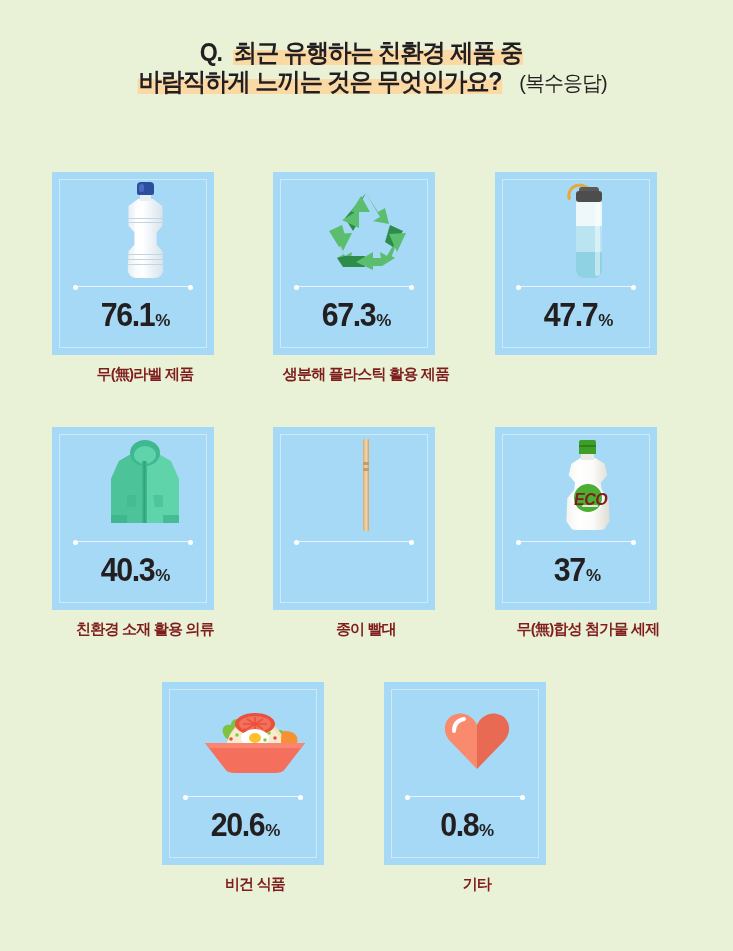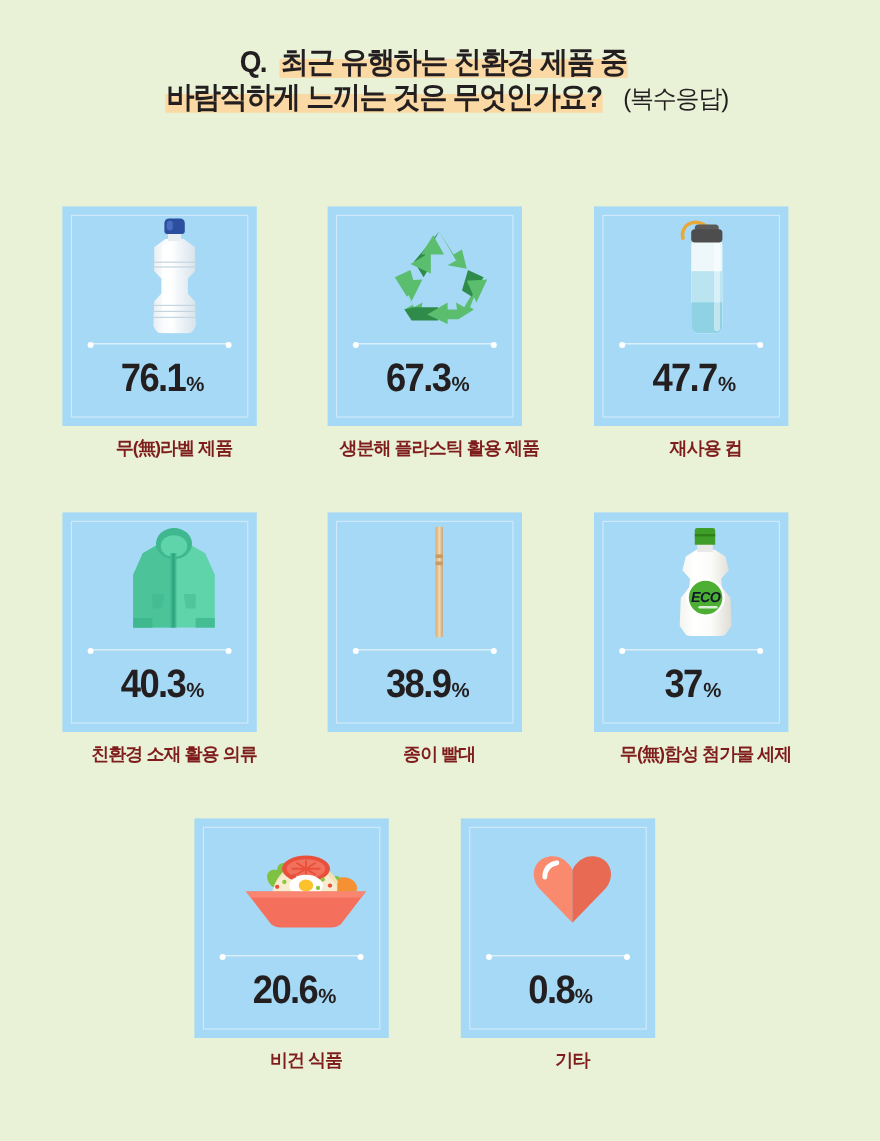--- a/index.html
+++ b/index.html
@@ -178,21 +178,21 @@
   
   .ico-det{width:58px;height:90px;}
   .dt-cap{position:absolute;left:20px;top:0;width:17px;height:14px;background:#3f9e27;border-radius:2px 2px 0 0;}
   .dt-cap:after{content:"";position:absolute;left:0;top:5px;width:17px;height:2px;background:#2f8019;}
   .dt-neck{position:absolute;left:22px;top:13px;width:13px;height:7px;background:#e9e9e6;}
   .dt-body{position:absolute;left:6px;top:18px;width:46px;height:72px;
     background:linear-gradient(to right,#f2f2ee 0%,#ffffff 30%,#fbfbf8 60%,#dddad2 100%);
     border-radius:14px 14px 11px 11px;
     clip-path:polygon(34% 0%,66% 0%,86% 8%,92% 24%,78% 34%,80% 44%,95% 56%,97% 88%,84% 100%,16% 100%,3% 88%,5% 56%,20% 44%,22% 34%,8% 24%,14% 8%);}
   .dt-lbl{position:absolute;left:13px;top:42px;width:32px;height:32px;border-radius:50%;background:#4caf33;border:2px solid #ffffff;box-sizing:border-box;}
-  .dt-lbl span{position:absolute;left:0;right:0;top:7px;text-align:center;color:#0f172a;font-size:12px;font-weight:bold;font-style:italic;letter-spacing:-0.5px;}
+  .dt-lbl span{position:absolute;left:0;right:0;top:7px;text-align:center;color:#7f1d1d;font-size:16px;font-weight:bold;font-style:italic;letter-spacing:-0.5px;}
   .dt-lbl:after{content:"";position:absolute;left:8px;bottom:5px;width:16px;height:2px;background:rgba(255,255,255,.8);border-radius:1px;}
 
   
   .ico-salad{width:108px;height:70px;}
 
   
   .ico-heart{width:68px;height:62px;}
 </style>
 </head>
 <body>
@@ -291,21 +291,20 @@
       </div>
       <div class="divider">
         <div class="line"></div>
           <div class="dot l"></div>
           <div class="dot r"></div>
       </div>
       <div class="pct">
         <span class="num">47.7</span><span class="sym">%</span>
       </div>
     </div>
-    <div class="card-label">재사용 컵</div>
   </div>
 
   <div class="card-wrap" style="left:52px;top:427px;">
     <div class="card">
       <div class="card-inner-border"></div>
       <div class="icon-area">
         <div class="ico ico-hoodie">
           <svg width="80" height="92" viewBox="0 0 80 92">
             <path d="M28 14 L14 22 L6 40 L6 84 L22 84 L22 52 L20 52 L20 84 L60 84 L60 52 L58 52 L58 84 L74 84 L74 40 L66 22 L52 14 Z" fill="#5fd4ab"></path>
             <path d="M28 14 L14 22 L6 40 L6 84 L22 84 L22 52 L20 52 L20 84 L39 84 L39 14 Z" fill="#4cc399"></path>
@@ -340,23 +339,20 @@
           <div class="st-b"></div>
           <div class="st-l" style="top:23px;"></div>
           <div class="st-l" style="top:29px;"></div>
         </div>
       </div>
       <div class="divider">
         <div class="line"></div>
           <div class="dot l"></div>
           <div class="dot r"></div>
       </div>
-      <div class="pct">
-        <span class="num">38.9</span><span class="sym">%</span>
-      </div>
     </div>
     <div class="card-label">종이 빨대</div>
   </div>
 
   <div class="card-wrap" style="left:495px;top:427px;">
     <div class="card">
       <div class="card-inner-border"></div>
       <div class="icon-area">
         <div class="ico ico-det">
           <div class="dt-body"></div>

